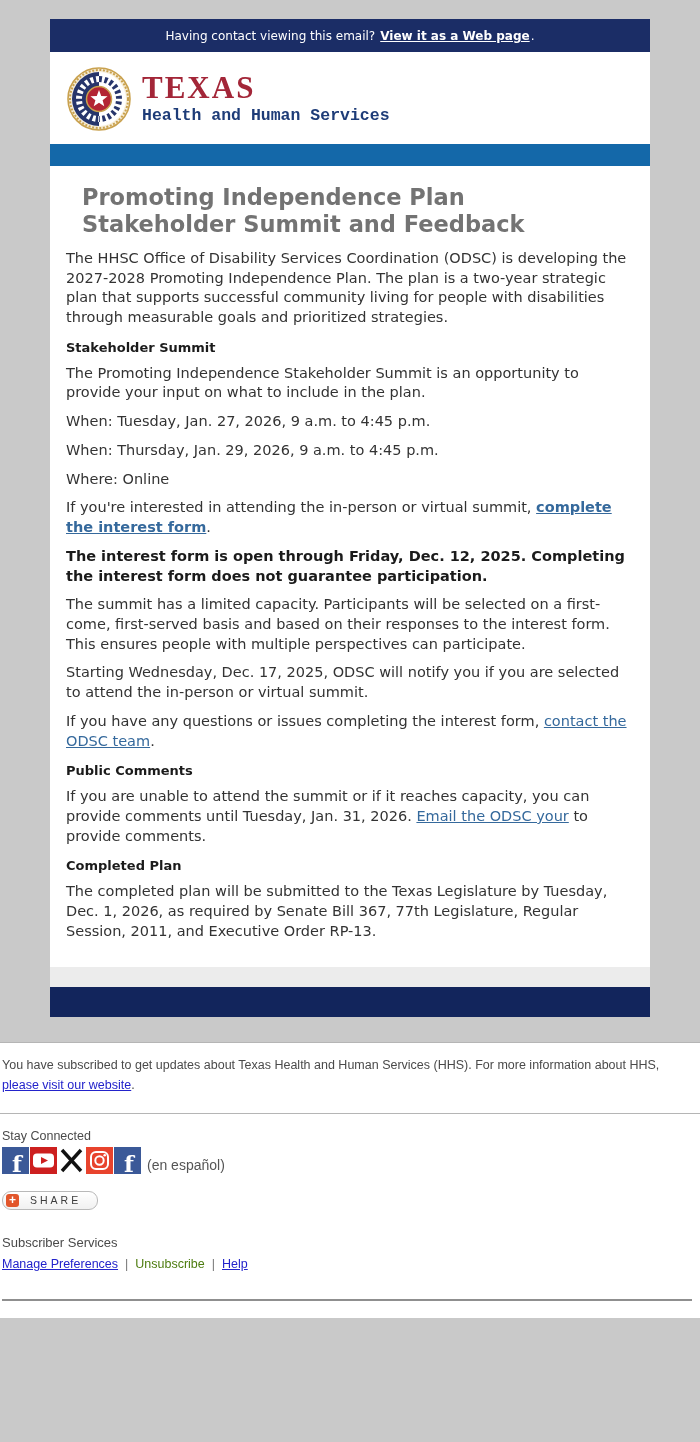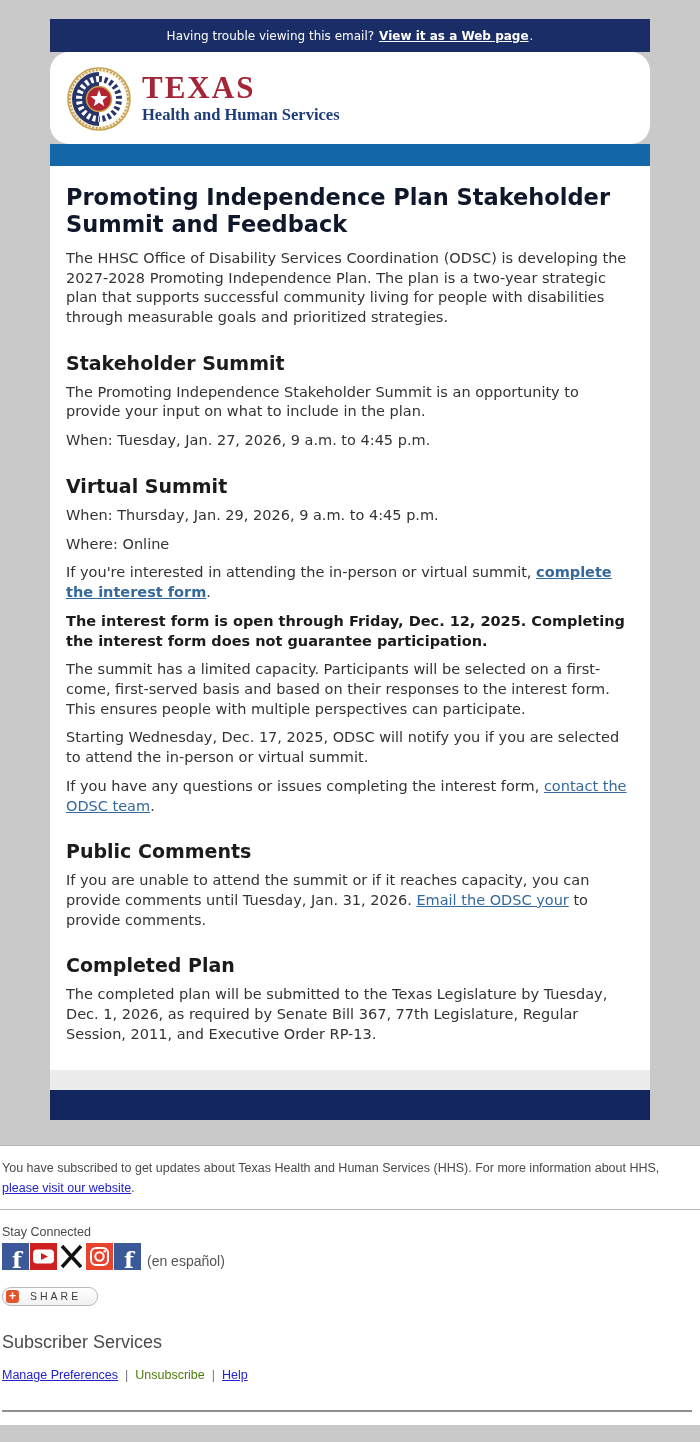--- a/index.html
+++ b/index.html
@@ -26,78 +26,77 @@
     font-family: "DejaVu Sans", sans-serif;
   }
   .top-banner a { color: #ffffff; font-weight: bold; text-decoration: underline; margin-left: 5px; }
   .top-banner .dot { margin-left: 1px; }
 
   .logo-section {
     background: #ffffff;
     padding: 15px 0 13px 17px;
     display: flex;
     align-items: center;
-    border-radius: 19px;
   }
   .seal { flex: 0 0 auto; margin-right: 11px; }
   .logo-primary {
     font-family: "Liberation Serif", serif;
     font-weight: bold;
     font-size: 31px;
     letter-spacing: 2px;
     color: #a32638;
     line-height: 0.95;
   }
   .logo-secondary {
-    font-family: Liberation Serif, serif;
+    font-family: Liberation Mono, monospace;
     font-weight: bold;
     font-size: 16.5px;
     color: #1e3c78;
     margin-top: 3px;
   }
 
   .blue-bar { height: 22px; background: #1468a9; }
 
   .content {
     background: #ffffff;
     padding: 4px 16px 16px;
     font-family: "DejaVu Sans", sans-serif;
     color: #333333;
   }
   .content h1 {
     font-size: 22.5px;
     line-height: 1.22;
-    color: #0f172a;
-    margin: 14px 0 10px;
+    color: #737373;
+    margin: 14px 16px 10px;
     font-weight: bold;
   }
   .content h3 {
-    font-size: 19px;
+    font-size: 13px;
     color: #1b1b1b;
-    margin: 24px 0 9px;
+    margin: 12px 0 9px;
     font-weight: bold;
   }
   .content p {
     font-size: 14.5px;
     line-height: 1.36;
     margin: 9px 0;
   }
   .content p.bold { font-weight: bold; color: #1b1b1b; }
   .content a { color: #35699c; text-decoration: underline; }
   .content a.bold { font-weight: bold; }
 
   .gray-strip { height: 20px; background: #ececec; }
   .navy-bar { height: 30px; background: #12255c; }
 
   
   .footer { background: #ffffff; margin-top: 25px; min-height: 276px; }
   .footer-sub {
     border-top: 1px solid #b5b5b5;
     border-bottom: 1px solid #b5b5b5;
-    padding: 12px 6px 11px 2px;
+    padding: 12px 6px 18px 2px;
     font-size: 12.5px;
     color: #4a4a4a;
     line-height: 1.6;
   }
   .footer a { color: #2323cb; text-decoration: underline; }
 
   .stay { margin: 15px 0 4px 2px; font-size: 12.5px; color: #4a4a4a; }
   .social-row { display: flex; align-items: flex-end; margin-left: 2px; }
   .social-icon {
     width: 27px; height: 27px;
@@ -122,36 +121,36 @@
     border-radius: 3px;
     color: #ffffff;
     font-size: 12px;
     font-weight: bold;
     line-height: 12px;
     text-align: center;
     margin-right: 11px;
   }
   .share-label { font-size: 10.5px; letter-spacing: 3px; color: #3c3c3c; }
 
-  .subscriber { margin: 23px 0 12px 2px; font-size: 18px; color: #4a4a4a; line-height: 1.55; }
+  .subscriber { margin: 23px 0 4px 2px; font-size: 13px; color: #4a4a4a; line-height: 1.55; }
   .sub-links { margin-left: 2px; font-size: 12.5px; color: #4a4a4a; }
   .sub-links .sep { color: #777777; margin: 0 7px; }
   .sub-links a.plain { color: #4d7c0f; text-decoration: none; }
 
   .fine-rule { border: none; border-top: 2px solid #8f8f8f; margin: 28px 8px 0 2px; }
   .fineprint-row { display: flex; justify-content: space-between; align-items: flex-start; padding: 13px 8px 0 2px; }
 </style>
 </head>
 <body>
 
 <div class="page">
   <div class="email">
 
     <div class="top-banner">
-      <span>Having trouble viewing this email?</span>
+      <span>Having contact viewing this email?</span>
       <a href="#">View it as a Web page</a>
       <span class="dot">.</span>
     </div>
 
     <div class="logo-section">
       <svg class="seal" width="64" height="64" viewBox="0 0 64 64">
         <circle cx="32" cy="32" r="31" fill="#f6edd8" stroke="#c9a14e" stroke-width="1.6"></circle>
         <circle cx="32" cy="32" r="29" fill="none" stroke="#c9a14e" stroke-width="2" stroke-dasharray="2 1.6"></circle>
         <circle cx="32" cy="32" r="27" fill="#ffffff"></circle>
         <path d="M32 5 A27 27 0 0 0 32 59 Z" fill="#27356b"></path>
@@ -168,21 +167,20 @@
 
     <div class="blue-bar"></div>
 
     <div class="content">
       <h1>Promoting Independence Plan Stakeholder Summit and Feedback</h1>
       <div id="article-body">
           <p><span>The HHSC Office of Disability Services Coordination (ODSC) is developing the 2027-2028 Promoting Independence Plan. The plan is a two-year strategic plan that supports successful community living for people with disabilities through measurable goals and prioritized strategies.</span></p>
           <h3><span>Stakeholder Summit</span></h3>
           <p><span>The Promoting Independence Stakeholder Summit is an opportunity to provide your input on what to include in the plan.</span></p>
           <p><span>When: Tuesday, Jan. 27, 2026, 9 a.m. to 4:45 p.m.</span></p>
-          <h3><span>Virtual Summit</span></h3>
           <p><span>When: Thursday, Jan. 29, 2026, 9 a.m. to 4:45 p.m.</span></p>
           <p><span>Where: Online</span></p>
           <p><span>If you're interested in attending the in-person or virtual summit, </span><a href="#" class="bold">complete the interest form</a><span>.</span></p>
           <p class="bold"><span>The interest form is open through Friday, Dec. 12, 2025. Completing the interest form does not guarantee participation.</span></p>
           <p><span>The summit has a limited capacity. Participants will be selected on a first-come, first-served basis and based on their responses to the interest form. This ensures people with multiple perspectives can participate.</span></p>
           <p><span>Starting Wednesday, Dec. 17, 2025, ODSC will notify you if you are selected to attend the in-person or virtual summit.</span></p>
           <p><span>If you have any questions or issues completing the interest form, </span><a href="#">contact the ODSC team</a><span>.</span></p>
           <h3><span>Public Comments</span></h3>
           <p><span>If you are unable to attend the summit or if it reaches capacity, you can provide comments until Tuesday, Jan. 31, 2026. </span><a href="#">Email the ODSC your</a><span> to provide comments.</span></p>
           <h3><span>Completed Plan</span></h3>

